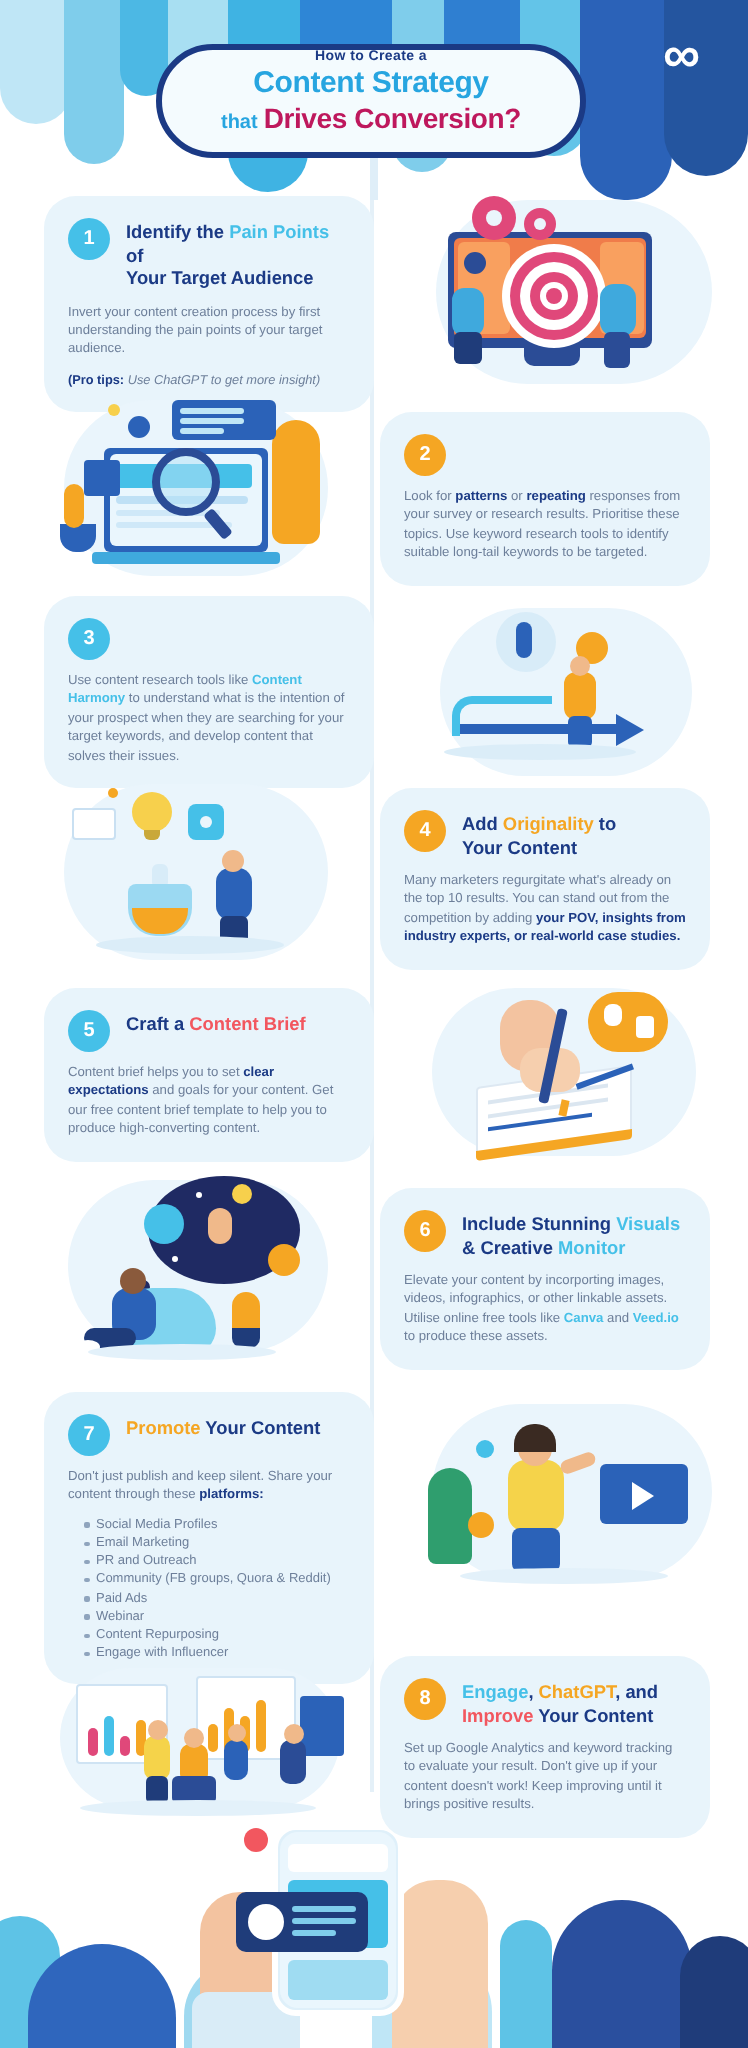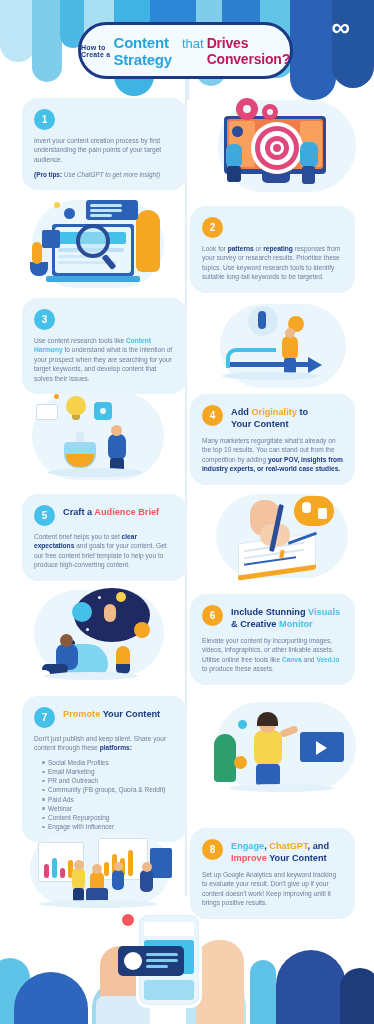--- a/index.html
+++ b/index.html
@@ -11,26 +11,26 @@
   }
   .page{position:relative;width:374px;height:1024px;overflow:hidden;background:#fff}
 
   
   .header{position:absolute;top:0;left:0;width:374px;height:100px;overflow:hidden;background:#ffffff}
   .hdr-bar{position:absolute;top:0;border-radius:0 0 22px 22px}
   .infinity{position:absolute;top:14px;right:24px;color:#fff;font-size:26px;line-height:1;font-weight:700;z-index:6}
   .title-pill{
     position:absolute;left:78px;top:22px;width:215px;height:57px;
     background:#f4fbfe;border:3px solid #1b3a85;border-radius:29px;z-index:5;
-    display:flex;align-items:center;justify-content:flex-start;
+    display:flex;flex-direction:column;align-items:center;justify-content:flex-start;
   }
   .t-small{font-size:7px;color:#1b3a85;font-weight:700;letter-spacing:.2px}
   .t-big{font-size:15px;color:#27a5e0;font-weight:700;letter-spacing:-.2px;margin-top:1px}
   .t-row{display:flex;align-items:baseline;gap:3px;margin-top:1px}
-  .t-that{font-size:13px;color:#27a5e0;font-weight:400}
+  .t-that{font-size:10px;color:#27a5e0;font-weight:700}
   .t-yellow{font-size:14px;color:#be185d;font-weight:700;letter-spacing:-.2px}
   .stem{position:absolute;left:185px;top:78px;width:4px;height:24px;background:#dfeef8;z-index:4}
 
   
   .spine{position:absolute;left:185px;top:96px;width:2px;height:800px;background:#e4f0f8;z-index:1}
 
   
   .step{position:absolute;width:374px;z-index:3}
   .card{
     position:absolute;background:#e8f4fb;border-radius:16px;padding:10px 12px 11px 12px;
@@ -124,20 +124,23 @@
       <div class="dot" style="left:36px;top:28px;width:11px;height:11px;background:#2b4c96"></div>
       <div class="rr" style="left:30px;top:46px;width:16px;height:24px;background:#3fa9dd;border-radius:6px"></div>
       <div class="rr" style="left:31px;top:68px;width:14px;height:16px;background:#1f3c7a;border-radius:3px"></div>
       <div class="rr" style="left:104px;top:44px;width:18px;height:26px;background:#3fa9dd;border-radius:7px"></div>
       <div class="rr" style="left:106px;top:68px;width:13px;height:18px;background:#2b4c96;border-radius:3px"></div>
     </div>
 
     <div class="card left" style="top:2px">
       <div class="card-head">
         <div class="badge blue">1</div>
+        <div class="headline">
+          Identify the <span class="hl-blue">Pain Points</span> of<br>Your Target Audience
+        </div>
       </div>
       <div class="body">Invert your content creation process by first understanding the pain points of your target audience.</div>
       <div class="pro">
         <b>(Pro tips:</b><span> Use ChatGPT to get more insight)</span>
       </div>
     </div>
   </div>
 
   <div class="step" style="top:196px;height:100px">
     <div class="ill" style="left:12px;top:0px;width:178px;height:100px">
@@ -244,21 +247,21 @@
       <div class="rr" style="left:54px;top:12px;width:30px;height:36px;background:#f3c3a0;border-radius:14px"></div>
       <div class="rr" style="left:64px;top:36px;width:30px;height:22px;background:#f6cfae;border-radius:10px"></div>
       <div class="rect" style="left:78px;top:16px;width:5px;height:48px;background:#2b4c96;transform:rotate(12deg);border-radius:2px"></div>
       <div class="rect" style="left:84px;top:62px;width:4px;height:8px;background:#f5a623;transform:rotate(12deg)"></div>
     </div>
 
     <div class="card left" style="top:6px">
       <div class="card-head">
         <div class="badge blue">5</div>
         <div class="headline">
-          Craft a <span class="hl-red">Audience Brief</span>
+          Craft a <span class="hl-red">Content Brief</span>
         </div>
       </div>
       <div class="body">
         Content brief helps you to set <b>clear expectations</b> and goals for your content. Get our free content brief template to help you to produce high-converting content.
       </div>
     </div>
   </div>
 
   <div class="step" style="top:584px;height:104px">
     <div class="ill" style="left:16px;top:0px;width:174px;height:104px">

